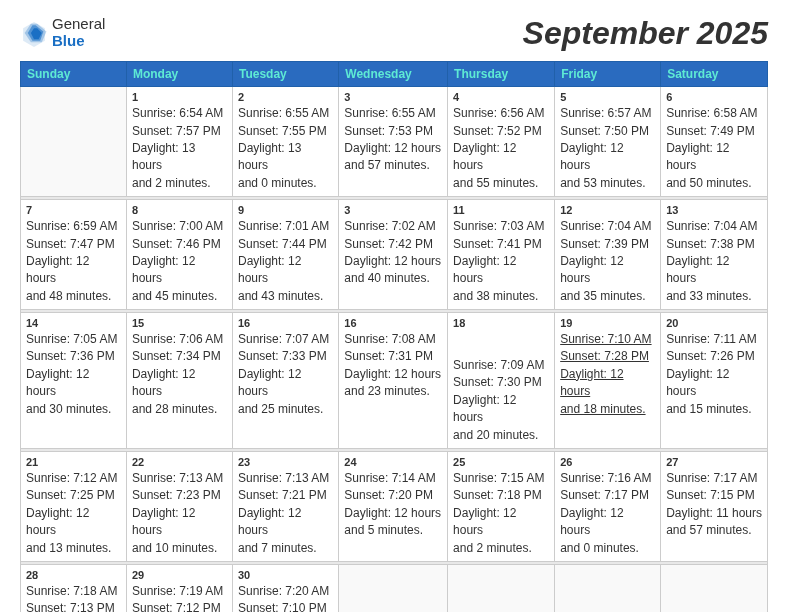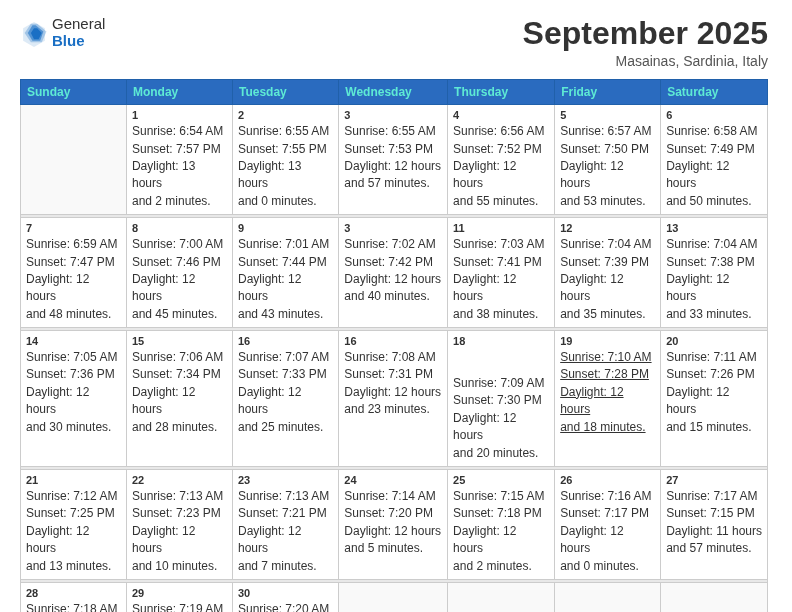--- a/index.html
+++ b/index.html
@@ -31,21 +31,21 @@
       font-size: 15px;
       line-height: 1.1;
     }
     .logo-general { color: #333; font-weight: normal; }
     .logo-blue { color: #1a6fc4; font-weight: bold; }
     .logo-icon {
       width: 28px;
       height: 28px;
     }
     .title-block {
-      text-align: right;
+      font-style: italic;
     }
     .month-title {
       font-size: 32px;
       font-weight: bold;
       color: #333;
       line-height: 1.1;
     }
     .subtitle {
       font-size: 14px;
       color: #555;
@@ -103,21 +103,20 @@
         <polygon points="20,8 30,16 26,28 16,28 10,18 16,8" fill="#1a6fc4" opacity="0.6"></polygon>
         <polygon points="22,12 28,18 24,26 18,26 14,18 18,12" fill="#1a6fc4"></polygon>
       </svg>
       <div class="logo-text">
         <div><span class="logo-general">General</span></div>
         <div><span class="logo-blue">Blue</span></div>
       </div>
     </div>
     <div class="title-block">
       <div class="month-title">September 2025</div>
-      <div class="subtitle">Masainas, Sardinia, Italy</div>
     </div>
   </div>
 
   <table class="calendar">
     <thead>
       <tr>
         <th>Sunday</th>
         <th>Monday</th>
         <th>Tuesday</th>
         <th>Wednesday</th>

